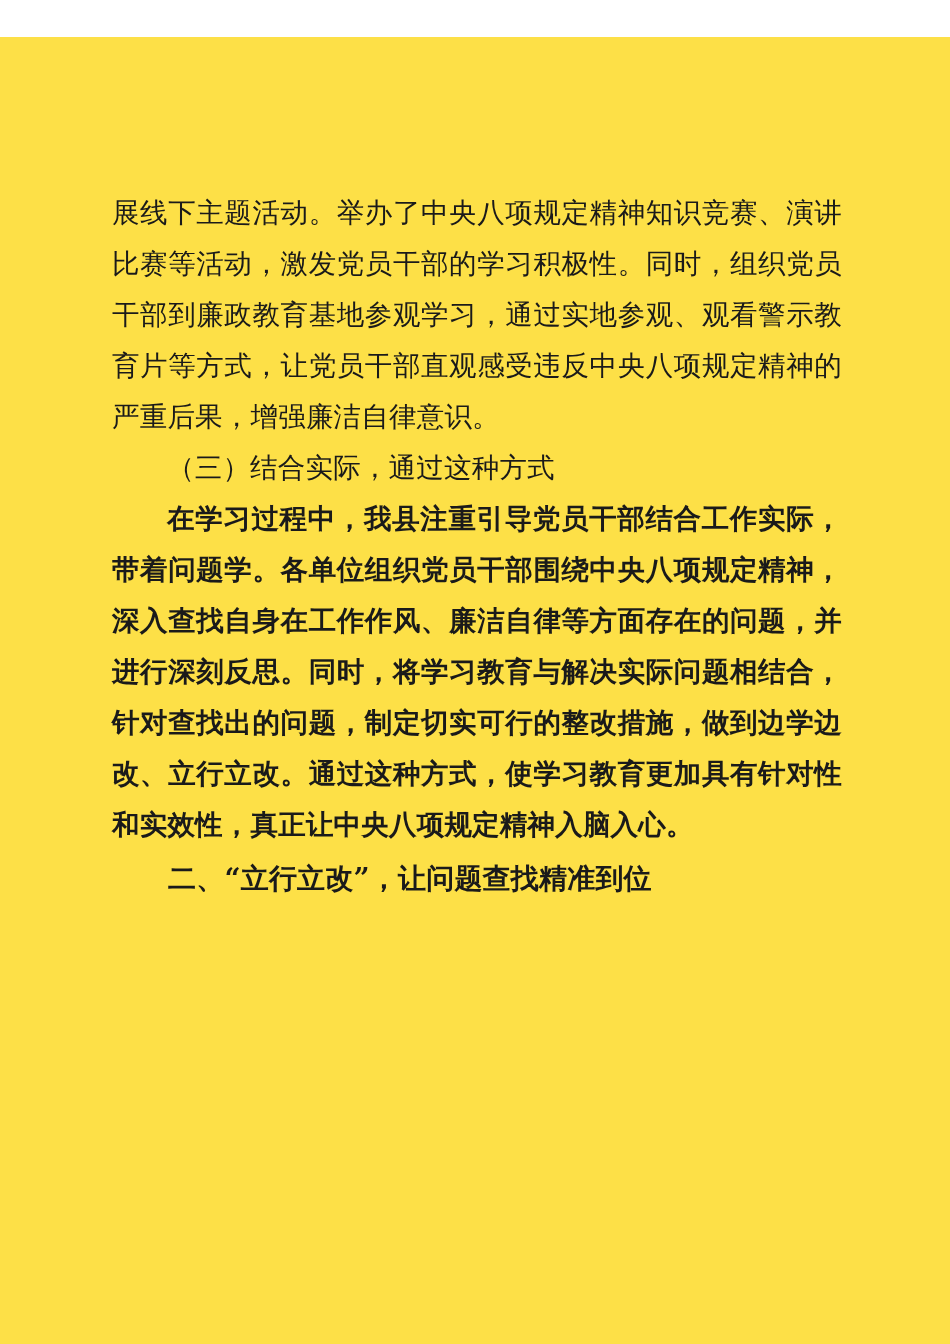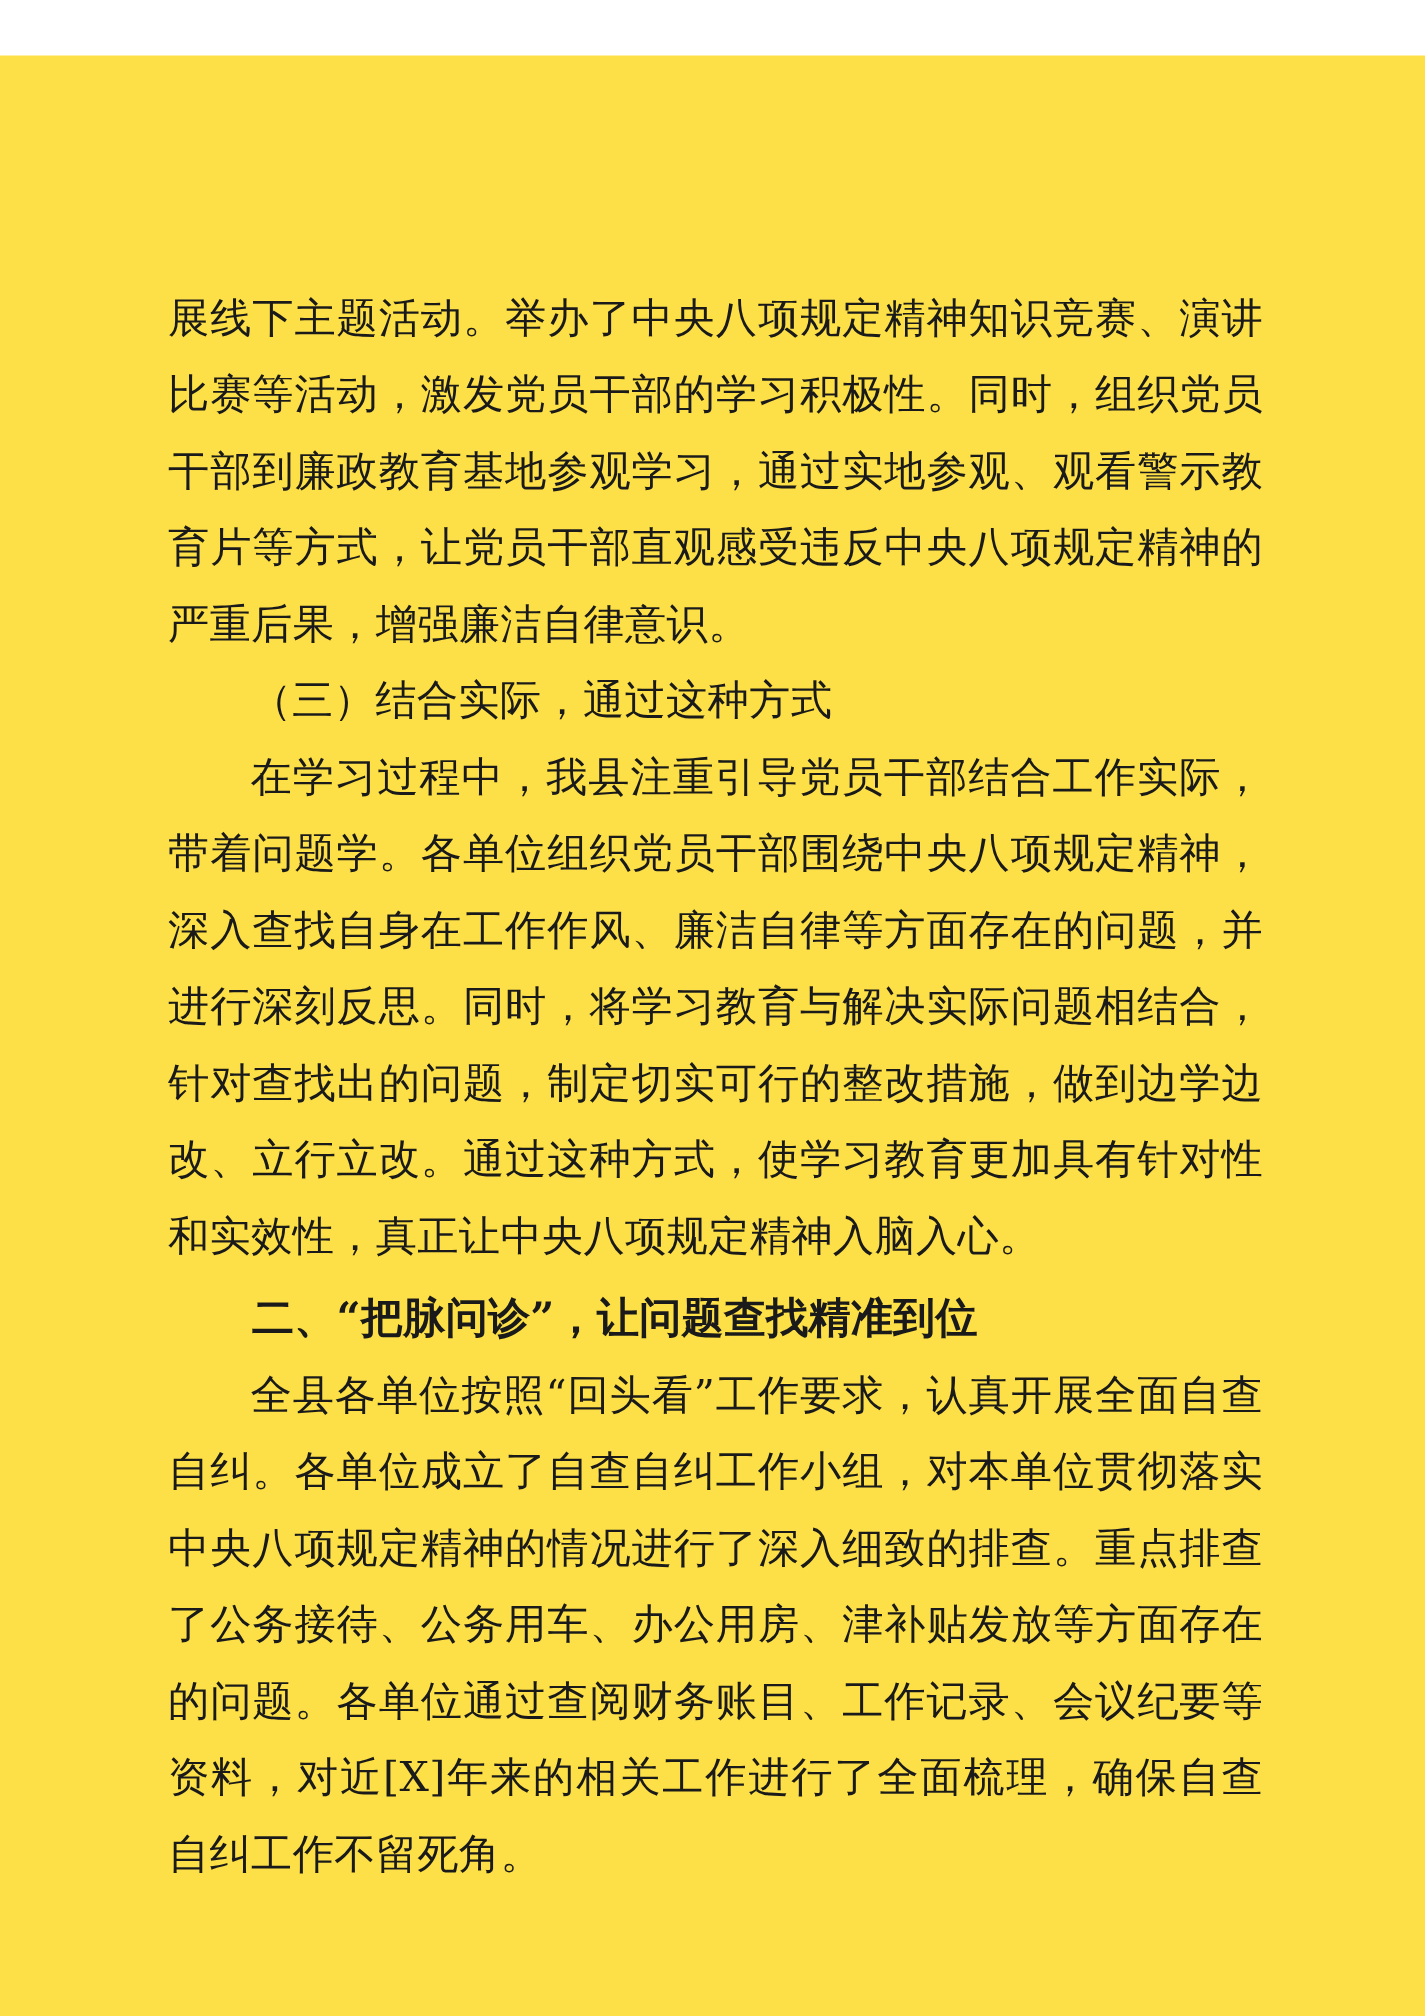--- a/index.html
+++ b/index.html
@@ -30,36 +30,36 @@
     letter-spacing: 0.2px;
   }
   p {
     margin: 0;
   }
   .p-cont {
     text-indent: 0;
   }
   .p-indent {
     text-indent: 2em;
+    font-weight: bold;
   }
   .heading-main {
     font-weight: bold;
     text-indent: 2em;
     font-size: 28px;
     line-height: 52px;
     margin-top: 3px;
   }
   .heading-sub {
     text-indent: 2em;
   }
 </style>
 </head>
 <body>
 
 <div class="page">
   <div class="doc-body">
     <p class="p-cont">展线下主题活动。举办了中央八项规定精神知识竞赛、演讲比赛等活动，激发党员干部的学习积极性。同时，组织党员干部到廉政教育基地参观学习，通过实地参观、观看警示教育片等方式，让党员干部直观感受违反中央八项规定精神的严重后果，增强廉洁自律意识。</p>
     <p class="heading-sub">（三）结合实际，通过这种方式</p>
     <p class="p-indent">在学习过程中，我县注重引导党员干部结合工作实际，带着问题学。各单位组织党员干部围绕中央八项规定精神，深入查找自身在工作作风、廉洁自律等方面存在的问题，并进行深刻反思。同时，将学习教育与解决实际问题相结合，针对查找出的问题，制定切实可行的整改措施，做到边学边改、立行立改。通过这种方式，使学习教育更加具有针对性和实效性，真正让中央八项规定精神入脑入心。</p>
-    <p class="heading-main">二、“把脉问诊”，让问题查找精准到位</p>
-    <p class="p-indent">全县各单位按照“回头看”工作要求，认真开展全面自查自纠。各单位成立了自查自纠工作小组，对本单位贯彻落实中央八项规定精神的情况进行了深入细致的排查。重点排查了公务接待、公务用车、办公用房、津补贴发放等方面存在的问题。各单位通过查阅财务账目、工作记录、会议纪要等资料，对近[X]年来的相关工作进行了全面梳理，确保自查自纠工作不留死角。</p>
+    <p class="heading-main">二、“立行立改”，让问题查找精准到位</p>
   </div>
 </div>
 
 </body></html>

